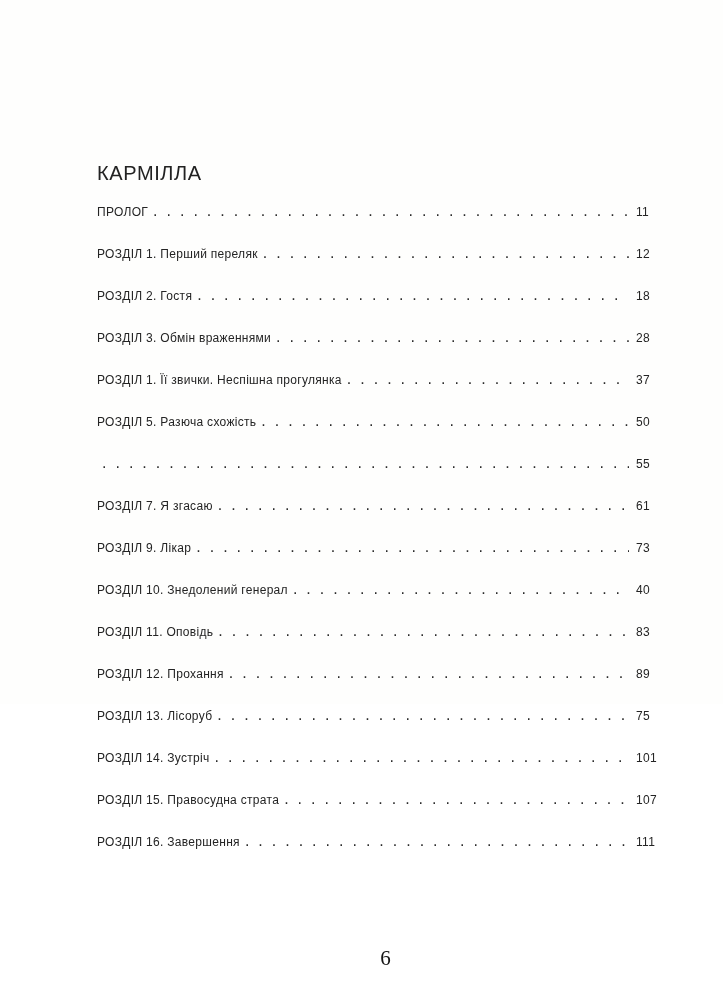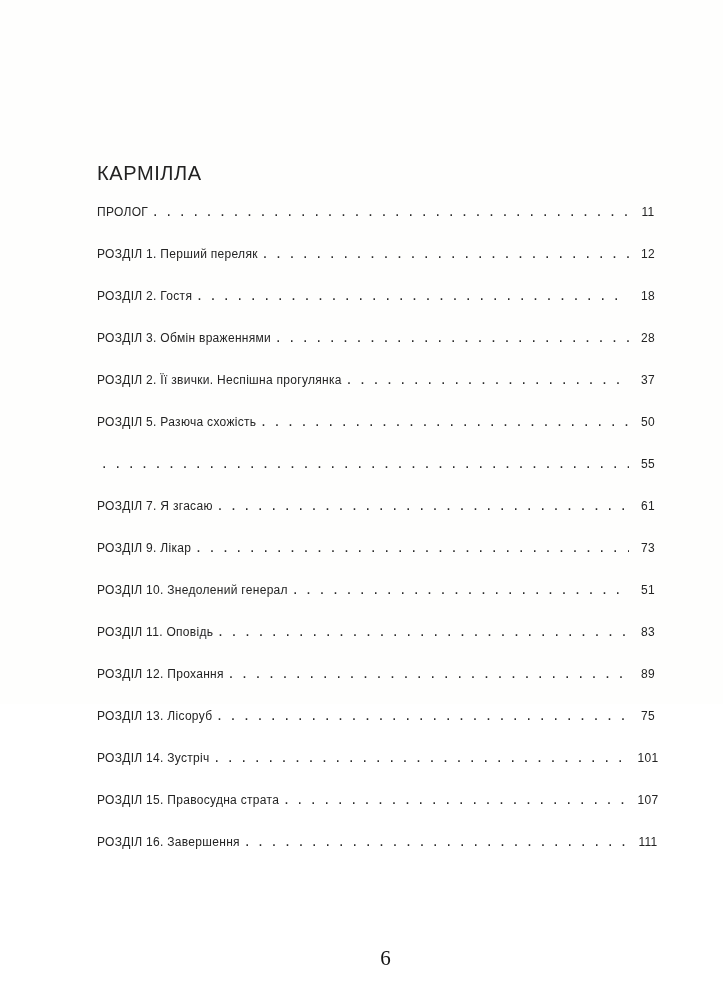--- a/index.html
+++ b/index.html
@@ -55,21 +55,21 @@
     font-size: 16px;
     letter-spacing: 9px;
     color: #2a2a2a;
   }
   .toc-dots::after {
     content: "..........................................................................";
   }
   .toc-page {
     flex: 0 0 auto;
     white-space: nowrap;
-    text-align: center;
+    text-align: left;
     min-width: 24px;
   }
   .footer-page-number {
     position: absolute;
     top: 946px;
     left: 0;
     width: 723px;
     text-align: center;
     transform: translateX(24px);
     font-family: "Liberation Serif", serif;
@@ -98,21 +98,21 @@
           <span class="toc-label">РОЗДІЛ 2. Гостя</span>
           <span class="toc-dots"></span>
           <span class="toc-page">18</span>
         </div>
         <div class="toc-row">
           <span class="toc-label">РОЗДІЛ 3. Обмін враженнями</span>
           <span class="toc-dots"></span>
           <span class="toc-page">28</span>
         </div>
         <div class="toc-row">
-          <span class="toc-label">РОЗДІЛ 2. Її звички. Неспішна прогулянка</span>
+          <span class="toc-label">РОЗДІЛ 1. Її звички. Неспішна прогулянка</span>
           <span class="toc-dots"></span>
           <span class="toc-page">37</span>
         </div>
         <div class="toc-row">
           <span class="toc-label">РОЗДІЛ 5. Разюча схожість</span>
           <span class="toc-dots"></span>
           <span class="toc-page">50</span>
         </div>
         <div class="toc-row">
           <span class="toc-dots"></span>
@@ -124,21 +124,21 @@
           <span class="toc-page">61</span>
         </div>
         <div class="toc-row">
           <span class="toc-label">РОЗДІЛ 9. Лікар</span>
           <span class="toc-dots"></span>
           <span class="toc-page">73</span>
         </div>
         <div class="toc-row">
           <span class="toc-label">РОЗДІЛ 10. Знедолений генерал</span>
           <span class="toc-dots"></span>
-          <span class="toc-page">51</span>
+          <span class="toc-page">40</span>
         </div>
         <div class="toc-row">
           <span class="toc-label">РОЗДІЛ 11. Оповідь</span>
           <span class="toc-dots"></span>
           <span class="toc-page">83</span>
         </div>
         <div class="toc-row">
           <span class="toc-label">РОЗДІЛ 12. Прохання</span>
           <span class="toc-dots"></span>
           <span class="toc-page">89</span>

